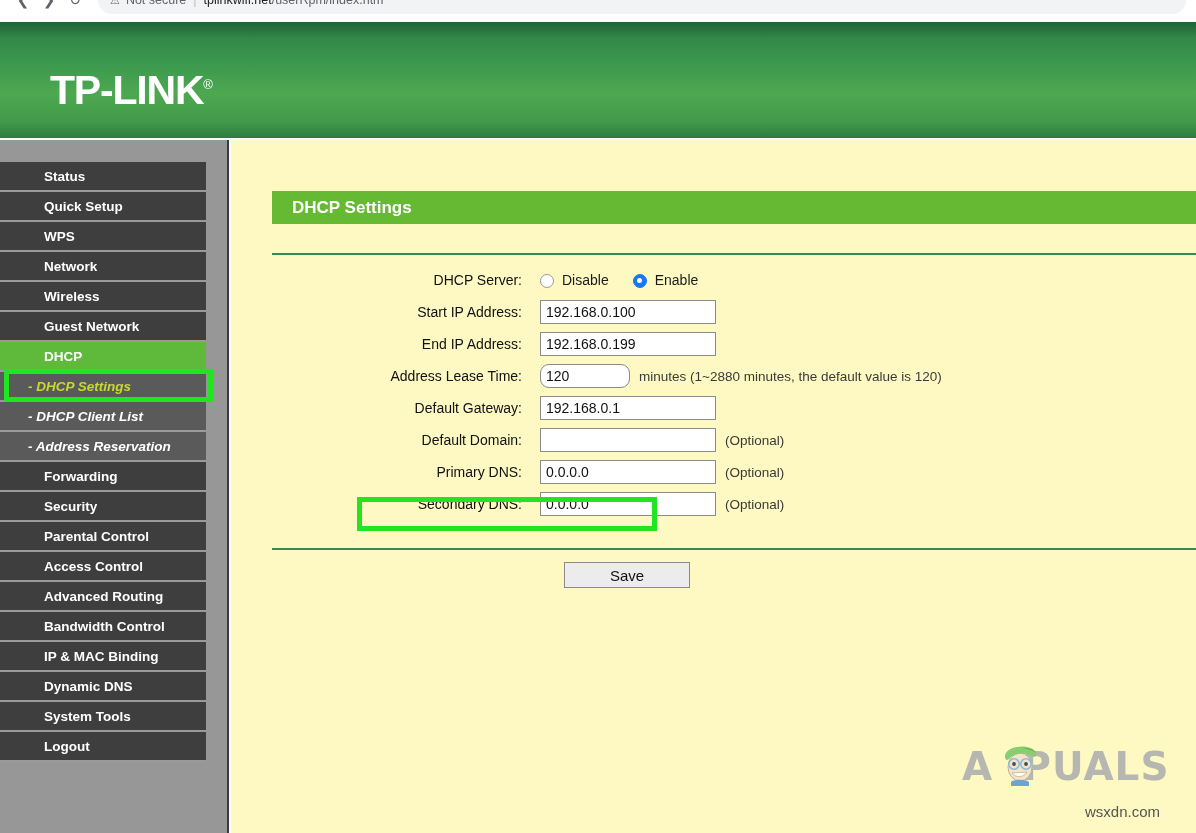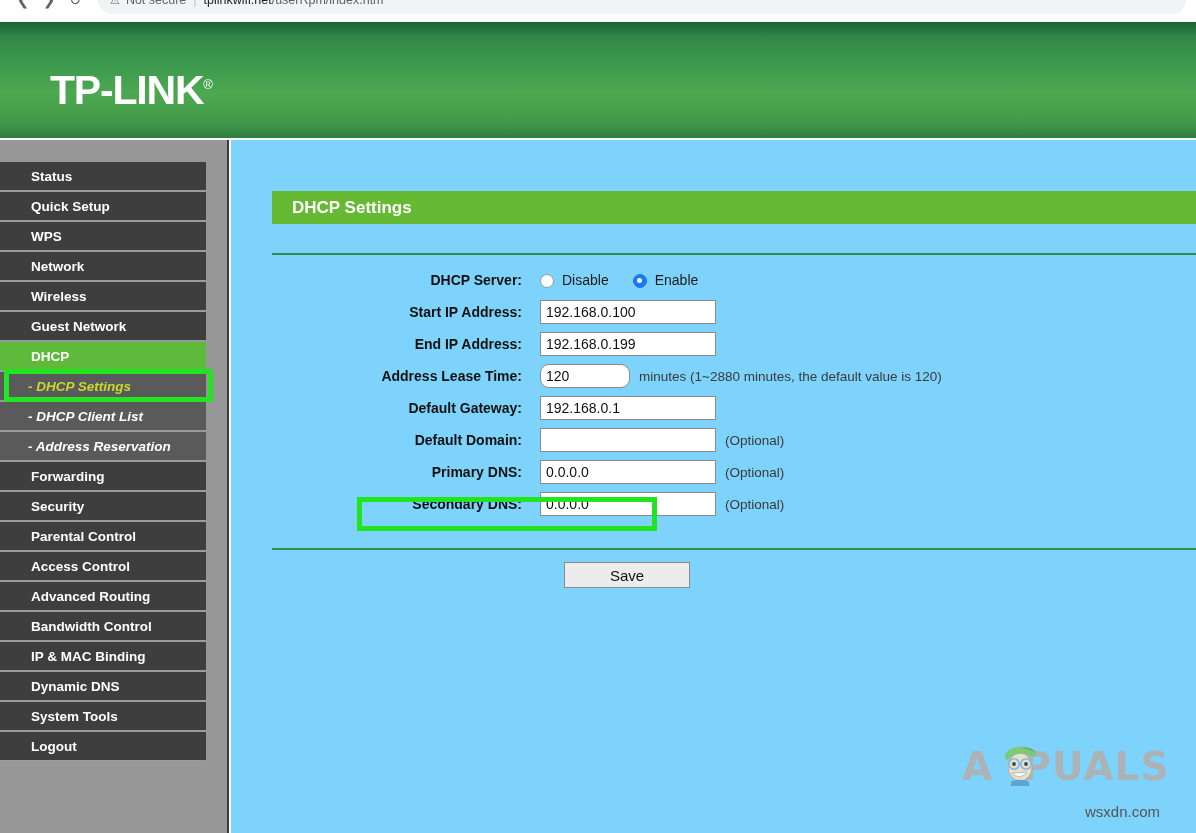--- a/index.html
+++ b/index.html
@@ -112,21 +112,21 @@
   .sidebar-top-pad { height: 22px; background: #979797; }
   .menu { list-style: none; margin: 0; padding: 0; width: 227px; }
   .menu-item {
     position: relative;
     height: 30px;
     background: #3e3e3e;
     border-bottom: 2px solid #9a9a9a;
     width: 206px;
     display: flex;
     align-items: center;
-    padding-left: 31px;
+    padding-left: 44px;
     color: #ffffff;
     font-size: 13.5px;
     font-weight: bold;
     white-space: nowrap;
   }
   .menu-item.sub {
     background: #5a5a5a;
     padding-left: 28px;
     font-style: italic;
   }
@@ -151,21 +151,21 @@
     box-sizing: border-box;
     pointer-events: none;
     z-index: 20;
   }
 
   
   .content {
     position: absolute;
     left: 231px; top: 140px;
     width: 965px; height: 693px;
-    background: #7dd3fc;
+    background: #fef9c3;
     overflow: hidden;
   }
   .panel-title {
     position: absolute;
     left: 41px; top: 51px;
     width: 965px; height: 33px;
     background: #66b932;
     color: #ffffff;
     font-size: 17px;
     font-weight: bold;
@@ -192,21 +192,21 @@
     display: flex;
     align-items: center;
     height: 32px;
     margin-bottom: 0;
   }
   .form-label {
     width: 309px;
     text-align: right;
     padding-right: 18px;
     font-size: 14px;
-    font-weight: bold;
+    font-weight: normal;
     color: #111111;
     white-space: nowrap;
   }
   .field-box {
     width: 176px;
     height: 24px;
     border: 1px solid #8b8b8b;
     background: #ffffff;
     font-size: 14px;
     color: #111111;

